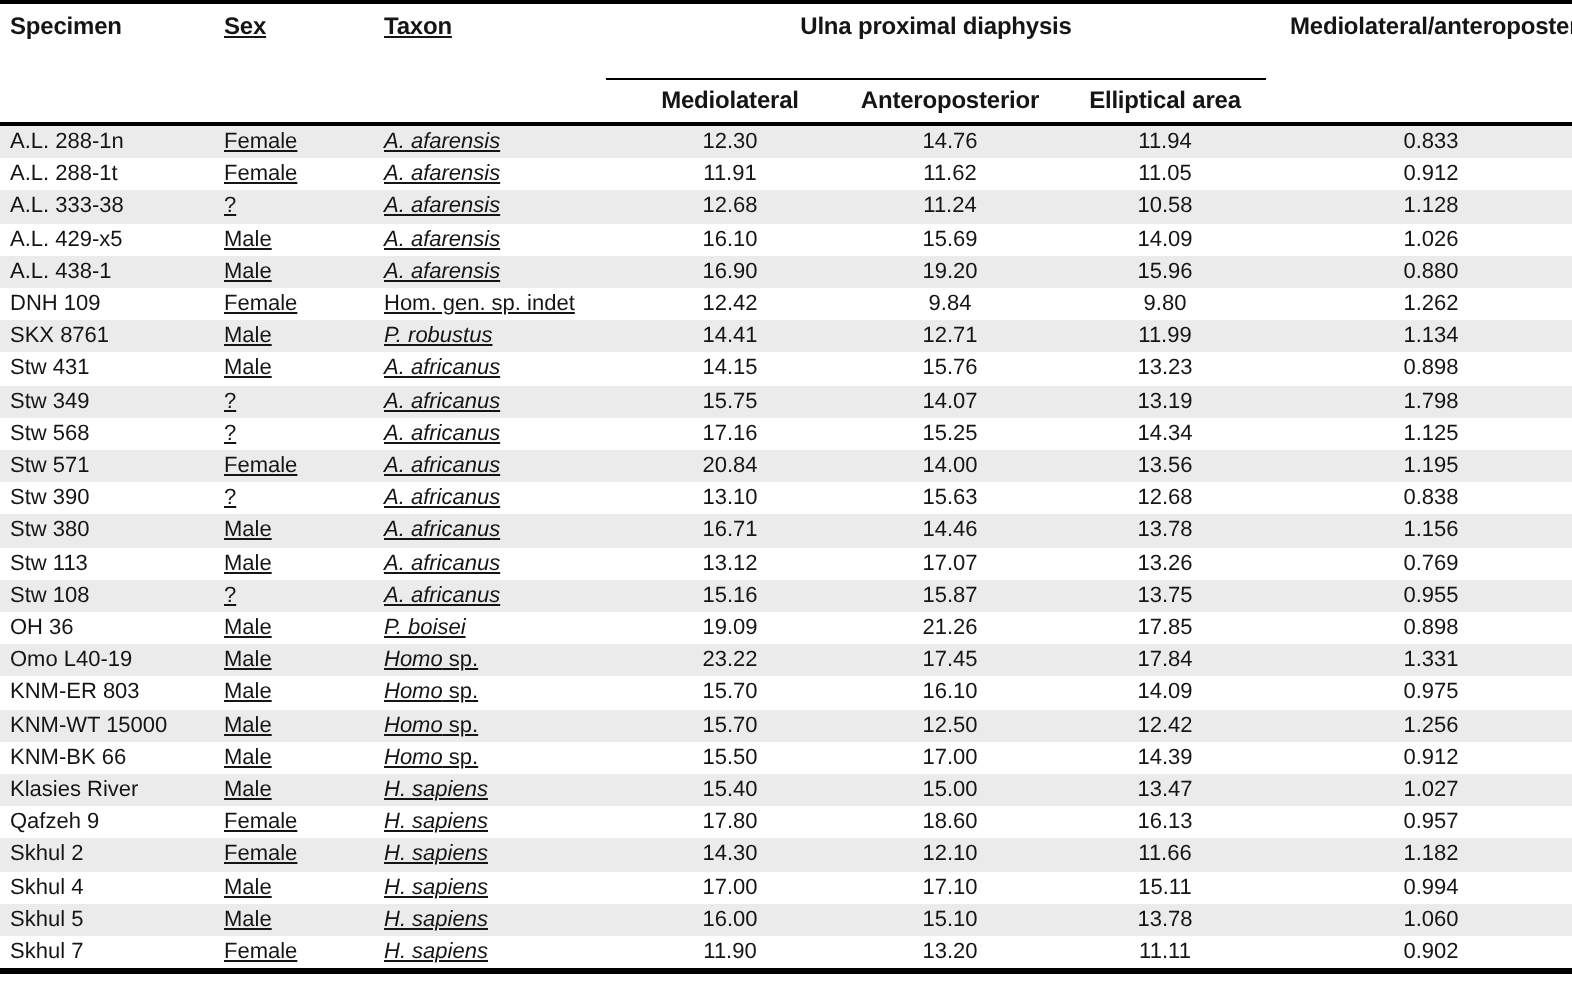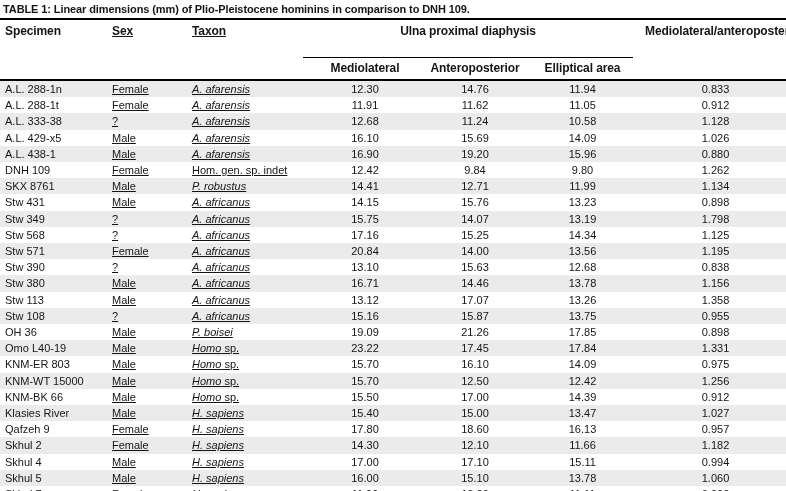--- a/index.html
+++ b/index.html
@@ -79,21 +79,20 @@
   td.left { text-align: left; }
   td.num { text-align: center; }
   tbody tr:nth-child(odd) { background: #ebebeb; }
   tbody tr:nth-child(even) { background: #ffffff; }
   .t-i { font-style: italic; }
 </style>
 </head>
 <body>
 
 <div class="page">
-  <div class="title">TABLE 1: Linear dimensions (mm) of Plio-Pleistocene hominins in comparison to DNH 109.</div>
   <table class="data">
     <colgroup>
       <col style="width:110px">
       <col style="width:80px">
       <col style="width:110px">
       <col style="width:130px">
       <col style="width:90px">
       <col style="width:125px">
       <col style="width:141px">
     </colgroup>
@@ -231,21 +230,21 @@
           <td class="num">13.78</td>
           <td class="num">1.156</td>
         </tr>
         <tr>
           <td class="left c1">Stw 113</td>
           <td class="left c2">Male</td>
           <td class="left c2"><span class="t-i">A. africanus</span><span></span></td>
           <td class="num">13.12</td>
           <td class="num">17.07</td>
           <td class="num">13.26</td>
-          <td class="num">1.358</td>
+          <td class="num">0.769</td>
         </tr>
         <tr>
           <td class="left c1">Stw 108</td>
           <td class="left c2">?</td>
           <td class="left c2"><span class="t-i">A. africanus</span><span></span></td>
           <td class="num">15.16</td>
           <td class="num">15.87</td>
           <td class="num">13.75</td>
           <td class="num">0.955</td>
         </tr>

